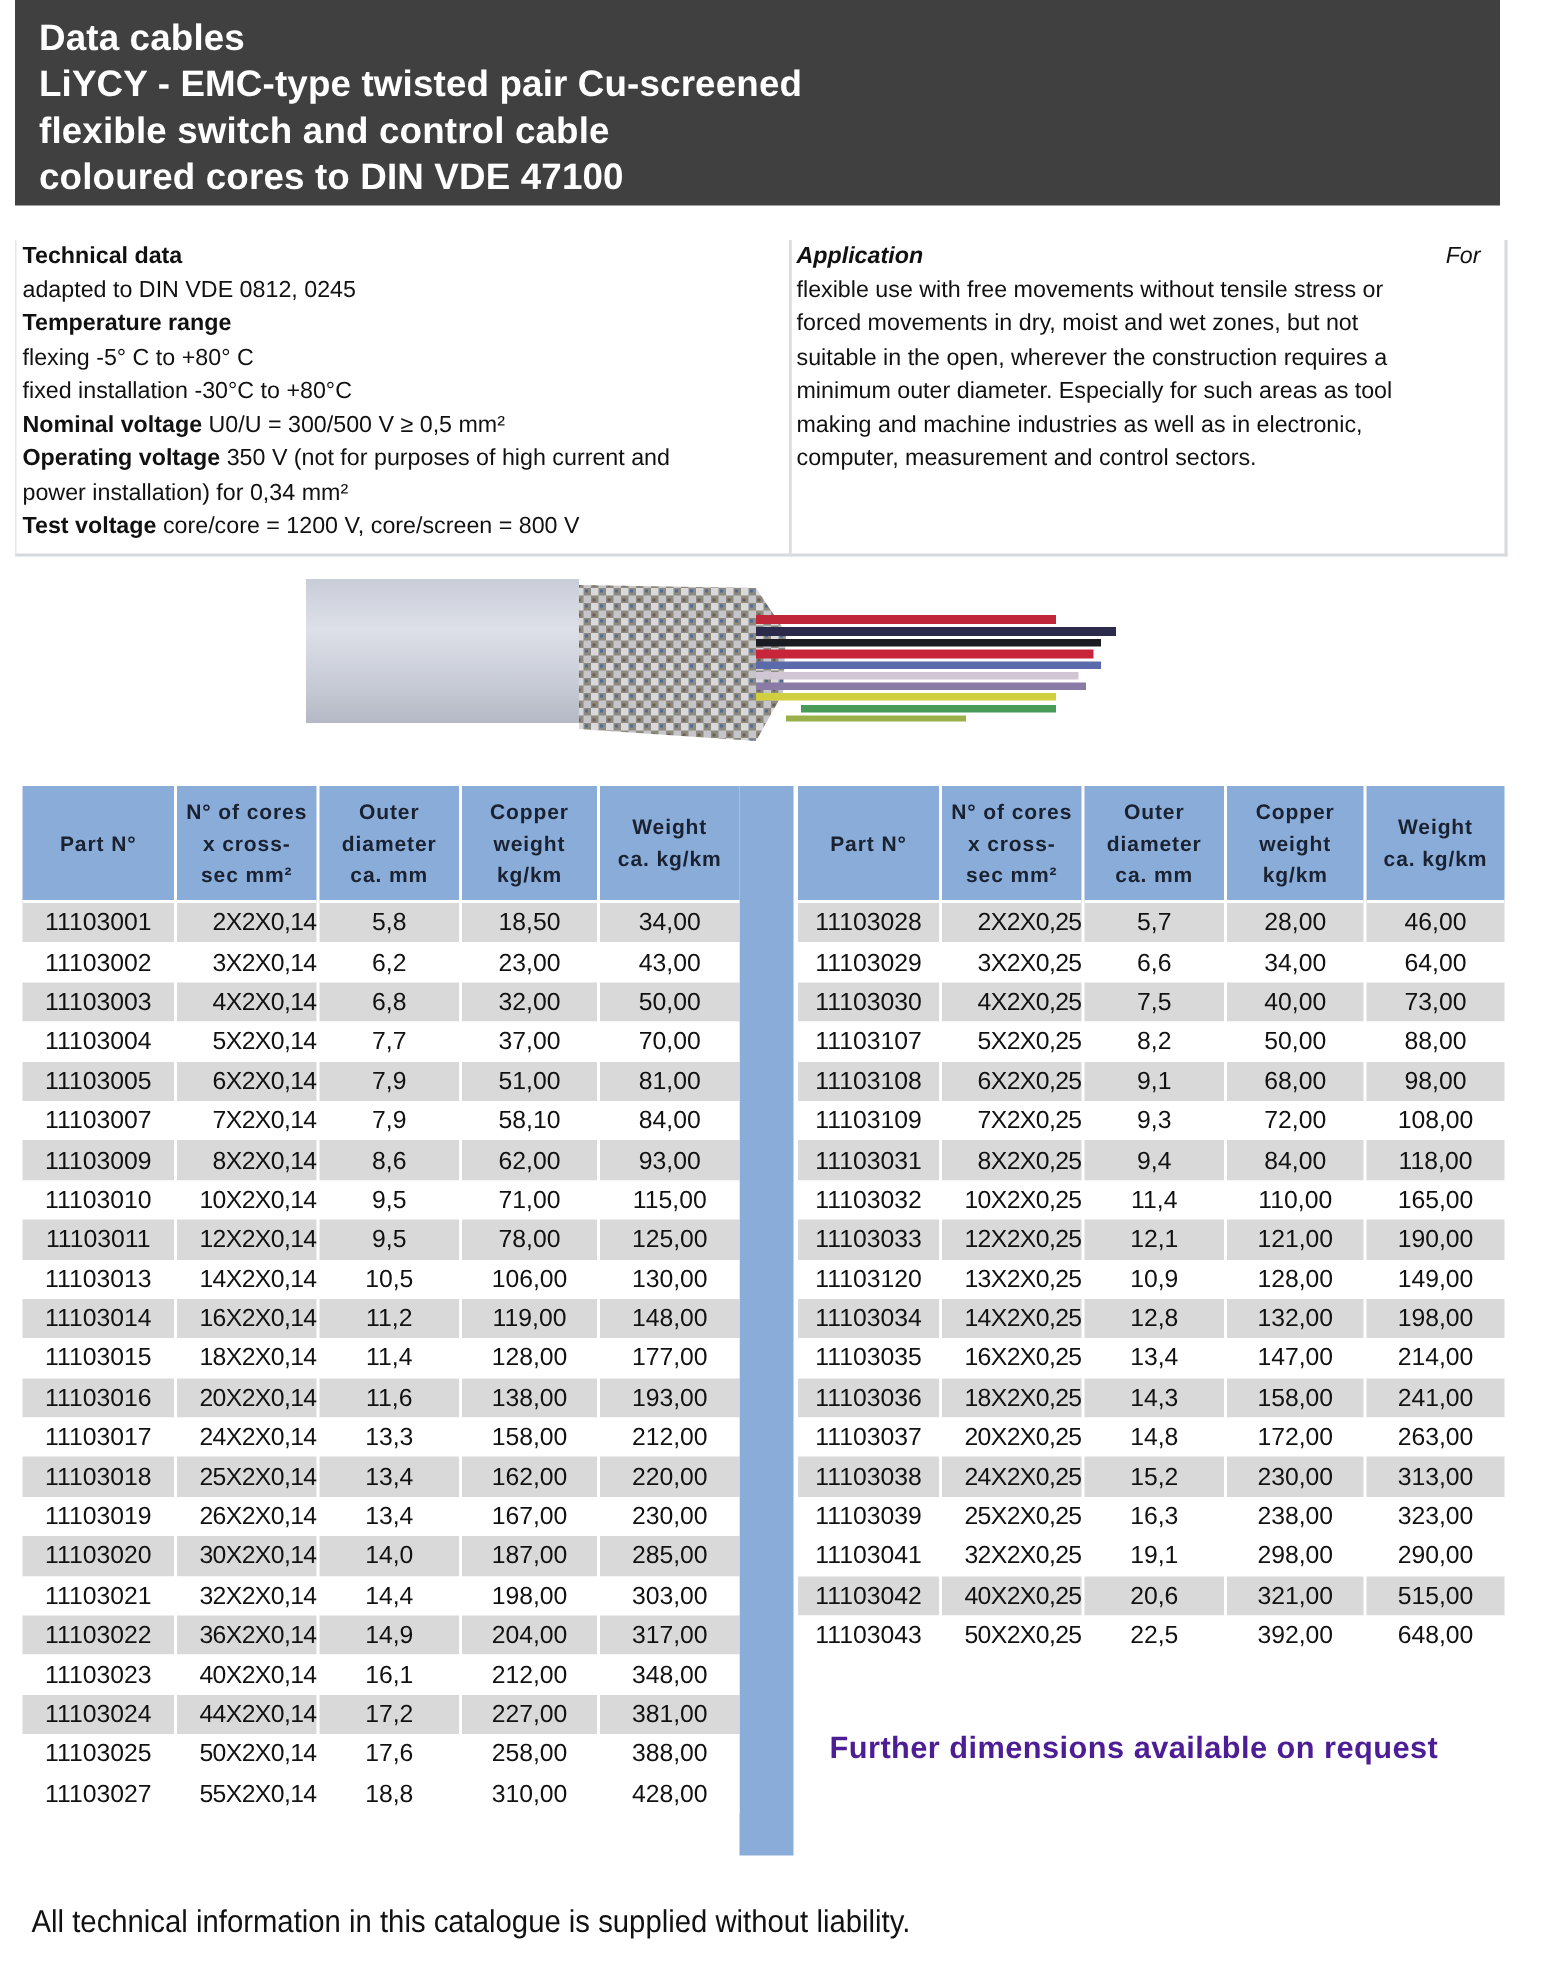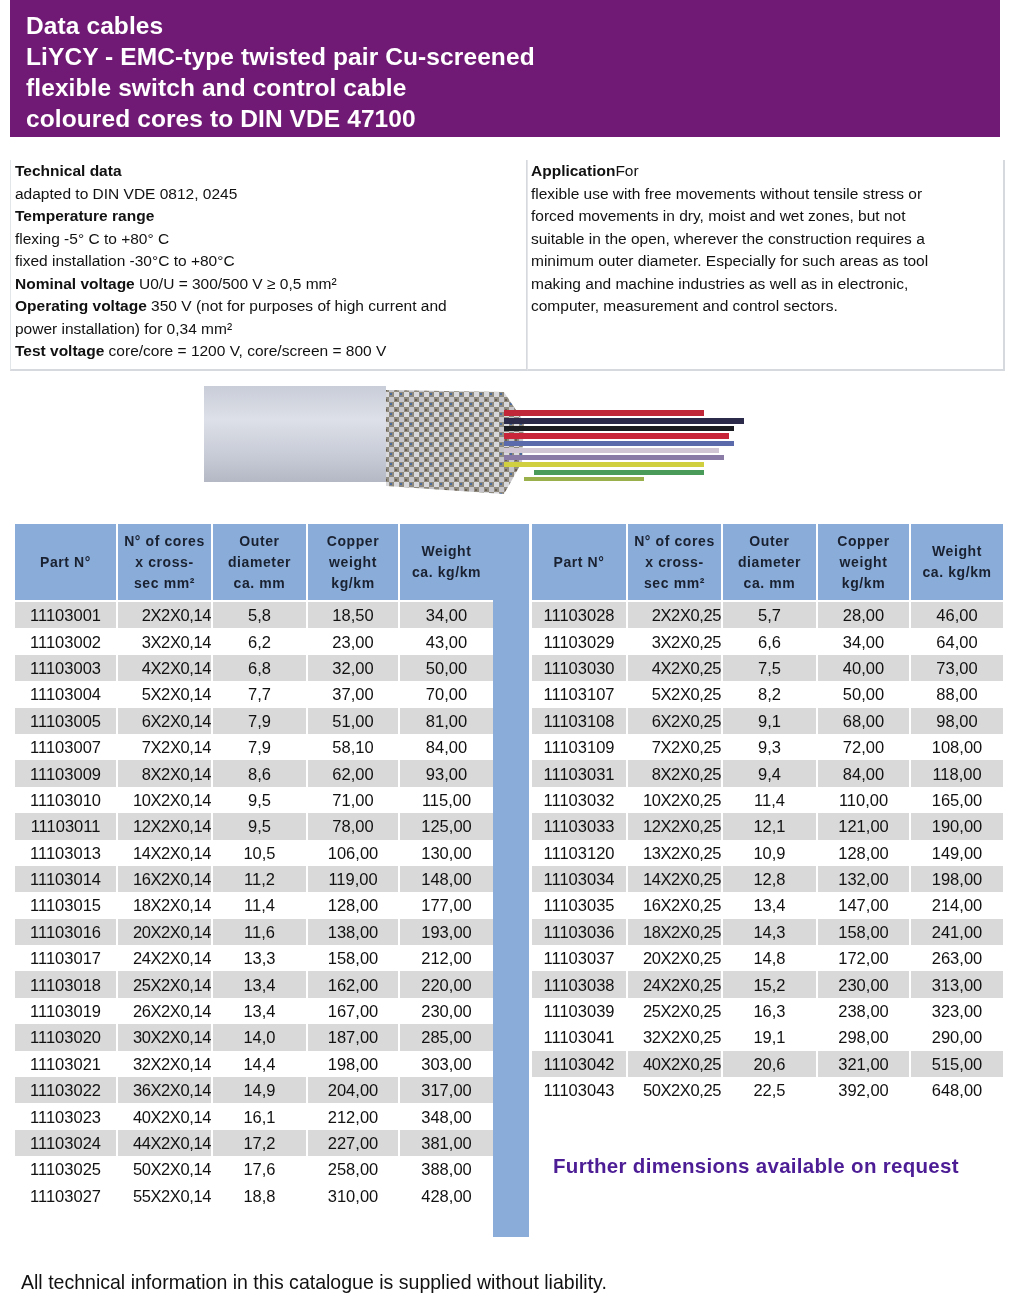--- a/index.html
+++ b/index.html
@@ -1,36 +1,36 @@
 <!DOCTYPE html>
 <html><head>
 <meta charset="utf-8">
 <style>
   * { box-sizing: border-box; margin: 0; padding: 0; }
   html, body { width: 1036px; height: 1313px; background: #ffffff; overflow: hidden; }
   body { position: relative; font-family: "Liberation Sans", "DejaVu Sans", sans-serif; color: #111; }
 
   .banner {
     position: absolute; left: 10px; top: 0; width: 990px; height: 137px;
-    background: #701a75; padding: 10px 0 0 16px;
+    background: #404040; padding: 10px 0 0 16px;
   }
   .banner div {
     color: #ffffff; font-weight: bold; font-size: 24.5px; line-height: 31px;
     letter-spacing: 0.1px; white-space: nowrap;
   }
 
   .info-box {
     position: absolute; top: 160px; height: 211px;
     border-right: 2px solid #d6d9de; border-bottom: 2px solid #d6d9de; border-left: 1px solid #e3e5e8;
     font-size: 15.5px; line-height: 22.5px; padding: 0 0 0 4px;
   }
   .info-box.left { left: 10px; width: 518px; }
   .info-box.right { left: 527px; width: 478px; padding-left: 3px; padding-right: 16px; }
   .info-box b { font-weight: bold; }
-  .app-head { display: flex; justify-content: flex-start; }
+  .app-head { display: flex; justify-content: space-between; font-style: italic; }
 
   .cable {
     position: absolute; left: 204px; top: 382px; width: 620px; height: 116px;
   }
 
   .tbl { position: absolute; top: 524px; border-collapse: separate; border-spacing: 2px 0; }
   .tbl.left { left: 13px; }
   .tbl.right { left: 530px; }
   .tbl th {
     background: #89acd9; color: #1a2130; font-weight: bold; font-size: 14px;

